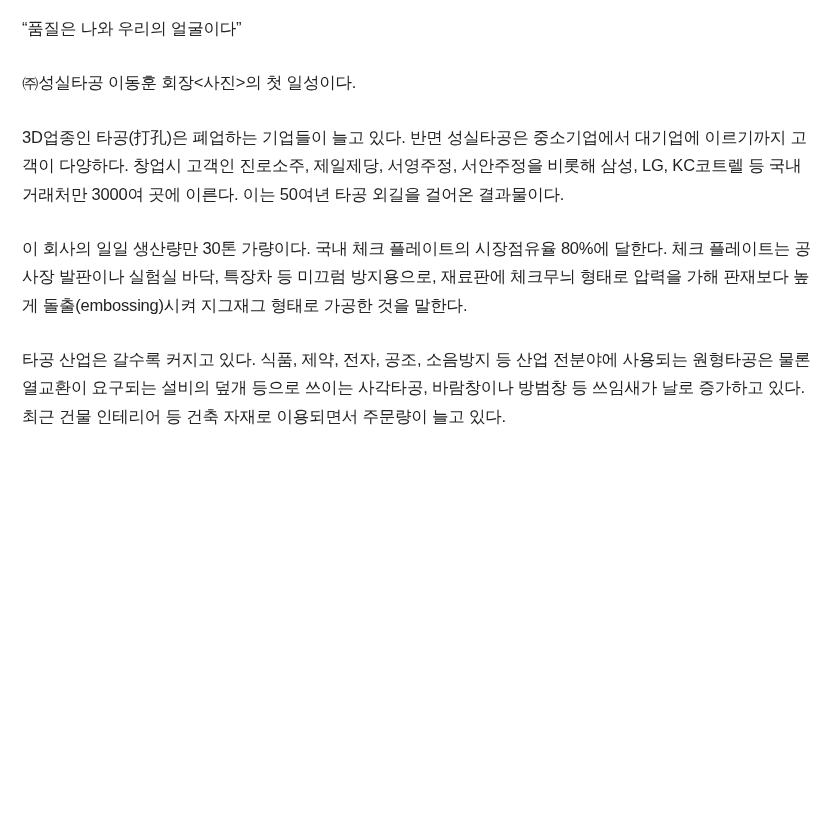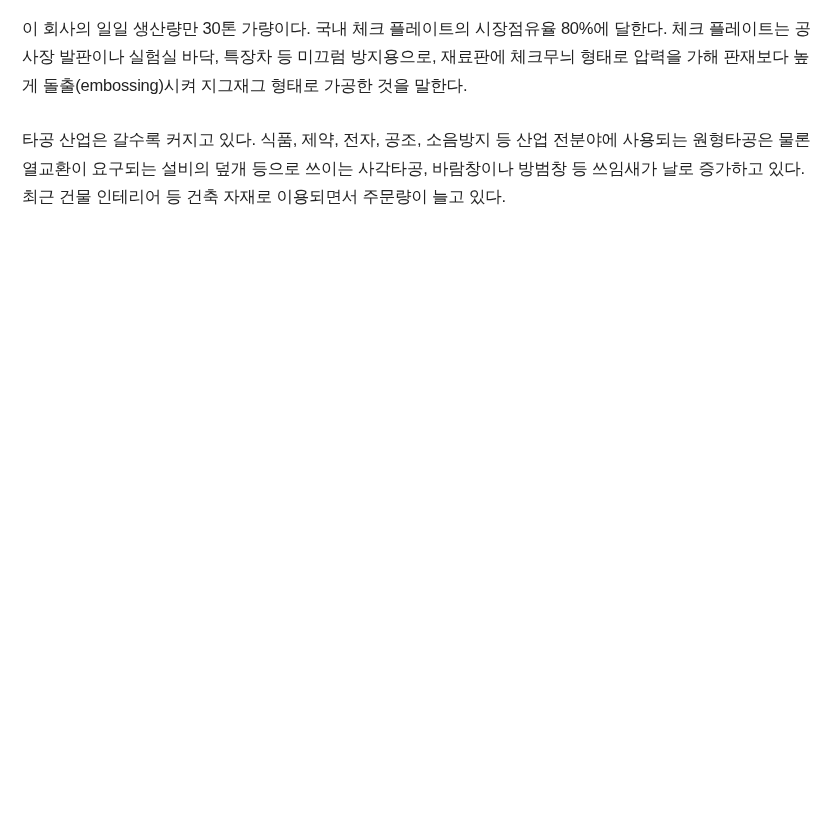--- a/index.html
+++ b/index.html
@@ -30,15 +30,18 @@
   }
   .para:last-child {
     margin-bottom: 0;
     margin-top: 11px;
   }
 </style>
 </head>
 <body>
 
 <div id="article">
+  <p class="para">“품질은 나와 우리의 얼굴이다”</p>
+  <p class="para">㈜성실타공 이동훈 회장&lt;사진&gt;의 첫 일성이다.</p>
+  <p class="para">3D업종인 타공(打孔)은 폐업하는 기업들이 늘고 있다. 반면 성실타공은 중소기업에서 대기업에 이르기까지 고객이 다양하다. 창업시 고객인 진로소주, 제일제당, 서영주정, 서안주정을 비롯해 삼성, LG, KC코트렐 등 국내 거래처만 3000여 곳에 이른다. 이는 50여년 타공 외길을 걸어온 결과물이다.</p>
   <p class="para">이 회사의 일일 생산량만 30톤 가량이다. 국내 체크 플레이트의 시장점유율 80%에 달한다. 체크 플레이트는 공사장 발판이나 실험실 바닥, 특장차 등 미끄럼 방지용으로, 재료판에 체크무늬 형태로 압력을 가해 판재보다 높게 돌출(embossing)시켜 지그재그 형태로 가공한 것을 말한다.</p>
   <p class="para">타공 산업은 갈수록 커지고 있다. 식품, 제약, 전자, 공조, 소음방지 등 산업 전분야에 사용되는 원형타공은 물론 열교환이 요구되는 설비의 덮개 등으로 쓰이는 사각타공, 바람창이나 방범창 등 쓰임새가 날로 증가하고 있다. 최근 건물 인테리어 등 건축 자재로 이용되면서 주문량이 늘고 있다.</p>
 </div>
 
 </body></html>

